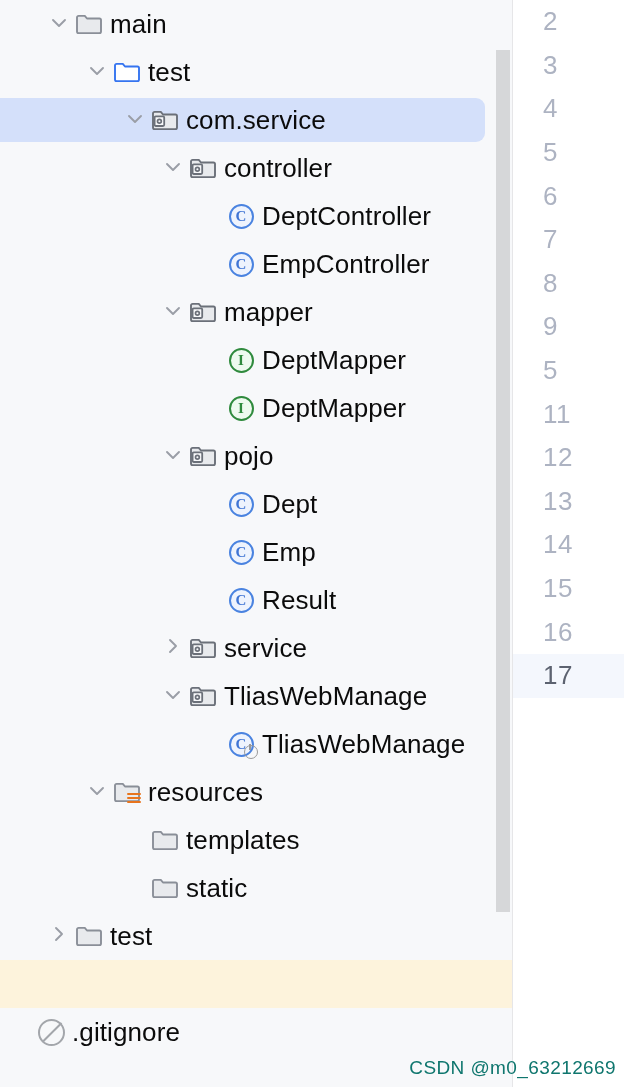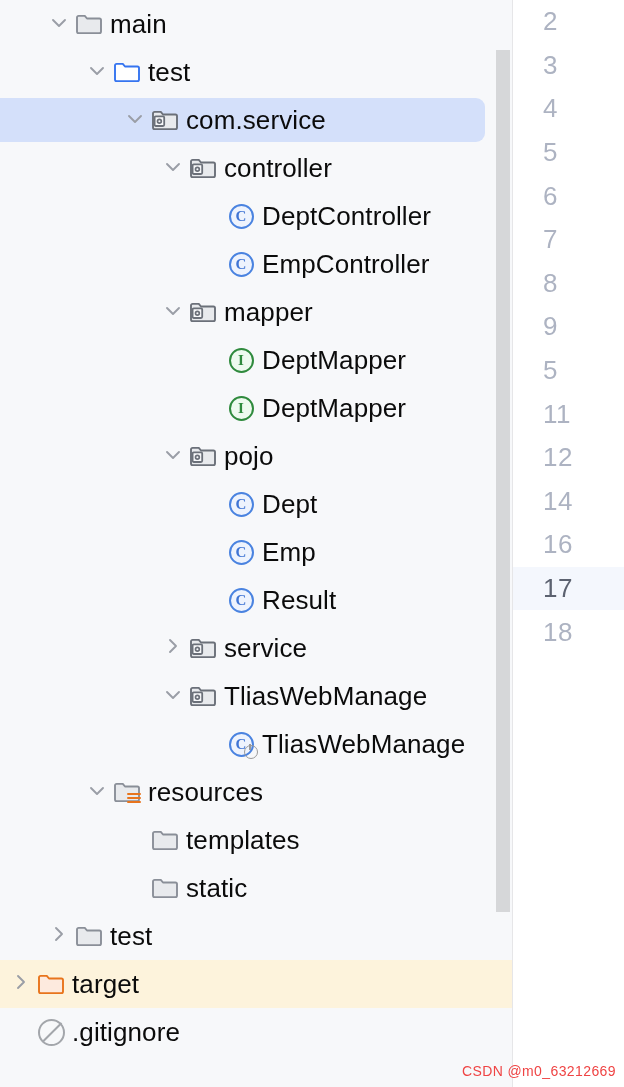--- a/index.html
+++ b/index.html
@@ -233,22 +233,22 @@
   }
   .gutter-line.current .num {
     color: #5c6270;
   }
 
   
   .watermark {
     position: absolute;
     right: 8px;
     bottom: 8px;
-    font-size: 14px;
-    color: #ef4444;
+    font-size: 19px;
+    color: #0f766e;
     letter-spacing: 0.4px;
     font-family: "Liberation Sans", sans-serif;
     z-index: 20;
   }
 </style>
 </head>
 <body>
 
 <div id="app">
 
@@ -512,33 +512,20 @@
             <span class="icon-slot">
               <svg class="folder-svg" width="28" height="24" viewBox="0 0 28 24">
                 <path d="M2 5.5a1.6 1.6 0 0 1 1.6-1.6h6.2l2.2 2.6h12.4a1.6 1.6 0 0 1 1.6 1.6v11.4a1.6 1.6 0 0 1-1.6 1.6H3.6A1.6 1.6 0 0 1 2 19.5z" fill="#e8eaed" stroke="#8a8f98" stroke-width="1.9" stroke-linejoin="round"></path>
               </svg>
             </span>
             <span class="node-label">test</span>
           </span>
         </div>
         <div class="tree-row marked">
           <span class="row-bg"></span>
-          <span class="row-inner" style="margin-left:8px">
-            <span class="arrow">
-              <svg width="20" height="20" viewBox="0 0 20 20">
-                <path d="M7 4 L13 10 L7 16" fill="none" stroke="#9a9ea6" stroke-width="1.9" stroke-linecap="round" stroke-linejoin="round"></path>
-              </svg>
-            </span>
-            <span class="icon-slot">
-              <svg class="folder-svg" width="28" height="24" viewBox="0 0 28 24">
-                <path d="M2 5.5a1.6 1.6 0 0 1 1.6-1.6h6.2l2.2 2.6h12.4a1.6 1.6 0 0 1 1.6 1.6v11.4a1.6 1.6 0 0 1-1.6 1.6H3.6A1.6 1.6 0 0 1 2 19.5z" fill="#fdeade" stroke="#e8741c" stroke-width="1.9" stroke-linejoin="round"></path>
-              </svg>
-            </span>
-            <span class="node-label">target</span>
-          </span>
         </div>
         <div class="tree-row">
           <span class="row-inner" style="margin-left:8px">
             <span class="arrow blank"></span>
             <span class="icon-slot">
               <span class="ignore-icon"></span>
             </span>
             <span class="node-label">.gitignore</span>
           </span>
         </div>
@@ -578,28 +565,31 @@
         <div class="gutter-line">
           <span class="num">5</span>
         </div>
         <div class="gutter-line">
           <span class="num">11</span>
         </div>
         <div class="gutter-line">
           <span class="num">12</span>
         </div>
         <div class="gutter-line">
+          <span class="num">13</span>
+        </div>
+        <div class="gutter-line">
           <span class="num">14</span>
+        </div>
+        <div class="gutter-line">
+          <span class="num">15</span>
         </div>
         <div class="gutter-line">
           <span class="num">16</span>
         </div>
         <div class="gutter-line current">
           <span class="num">17</span>
         </div>
-        <div class="gutter-line">
-          <span class="num">18</span>
-        </div>
       </div>
   </div>
 
   <div class="watermark">CSDN @m0_63212669</div>
 </div>
 
 </body></html>

